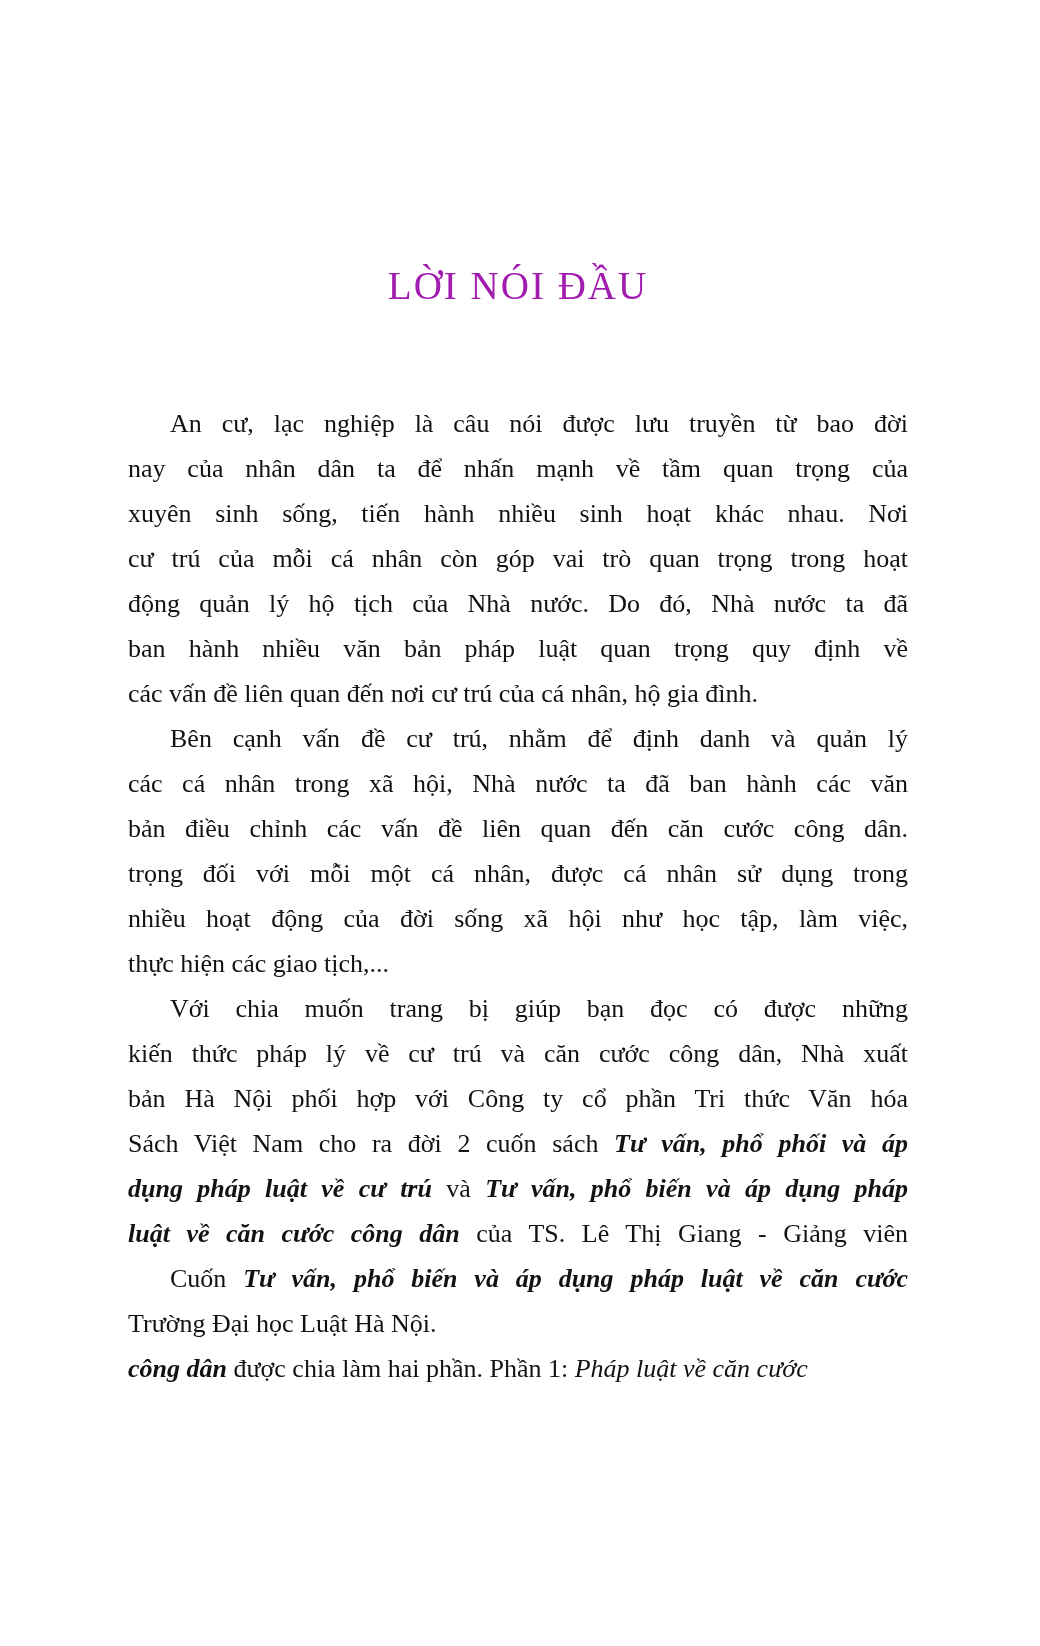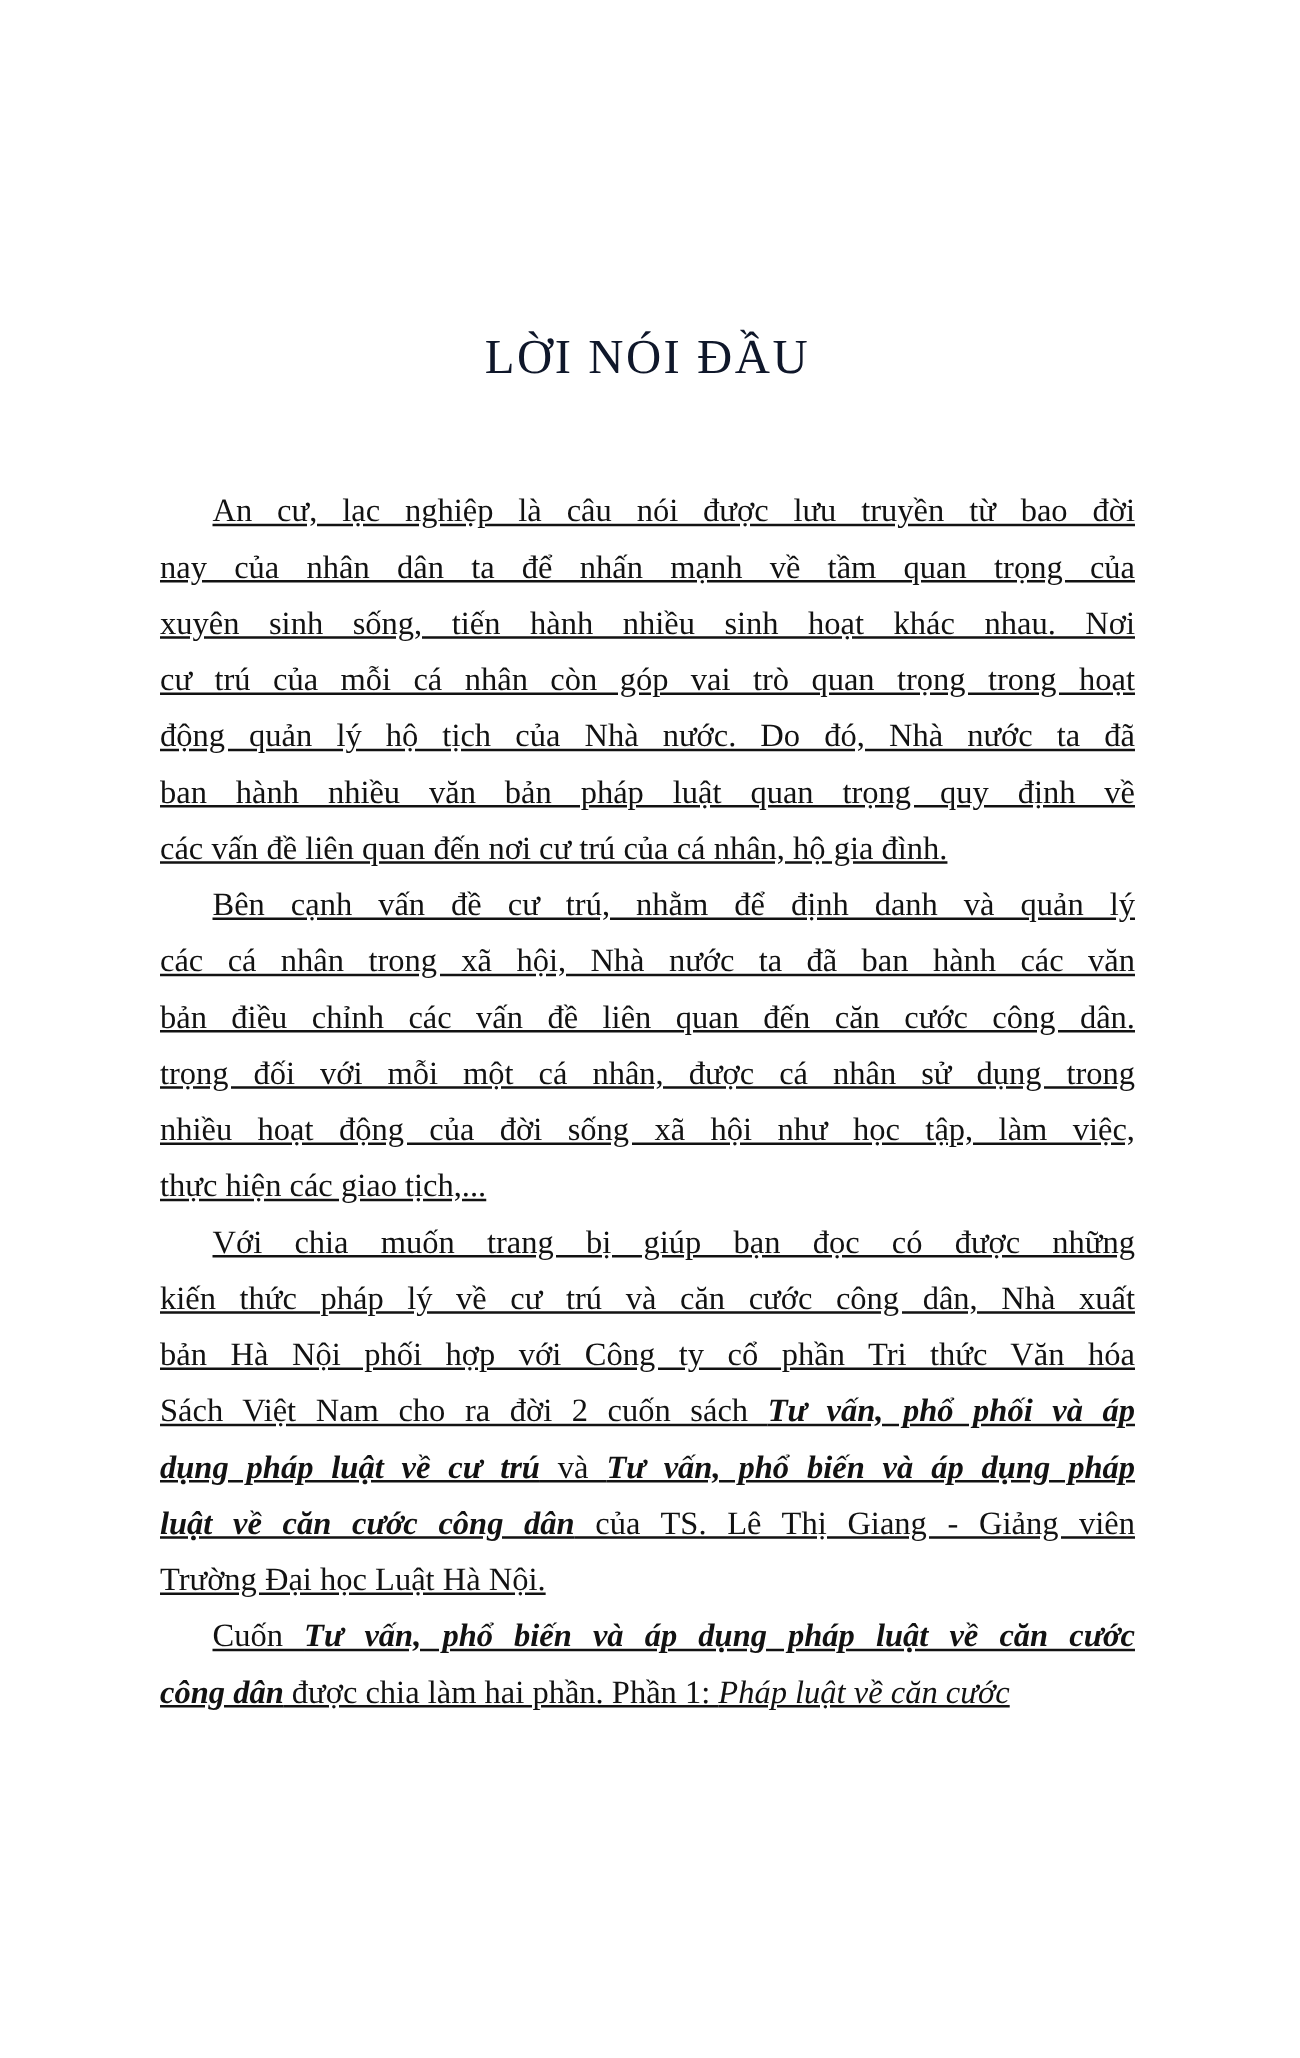--- a/index.html
+++ b/index.html
@@ -19,30 +19,29 @@
   .doc-title {
     position: absolute;
     top: 263px;
     left: 128px;
     width: 780px;
     margin: 0;
     text-align: center;
     font-size: 39px;
     font-weight: normal;
     letter-spacing: 2px;
-    color: #0f172a;
+    color: #a21caf;
   }
   .doc-body {
     position: absolute;
-    top: 386px;
+    top: 401px;
     left: 128px;
     width: 780px;
     font-size: 26px;
     color: #121212;
-    text-decoration: underline;
   }
   .line {
     height: 45px;
     line-height: 45px;
     text-align: justify;
     text-align-last: justify;
     white-space: normal;
     overflow: visible;
   }
   .line.indent { text-indent: 42px; }
@@ -69,17 +68,17 @@
       <div class="line"><span class="seg-n">bản điều chỉnh các vấn đề liên quan đến căn cước công dân.</span></div>
       <div class="line"><span class="seg-n">trọng đối với mỗi một cá nhân, được cá nhân sử dụng trong</span></div>
       <div class="line"><span class="seg-n">nhiều hoạt động của đời sống xã hội như học tập, làm việc,</span></div>
       <div class="line final"><span class="seg-n">thực hiện các giao tịch,...</span></div>
       <div class="line indent"><span class="seg-n">Với chia muốn trang bị giúp bạn đọc có được những</span></div>
       <div class="line"><span class="seg-n">kiến thức pháp lý về cư trú và căn cước công dân, Nhà xuất</span></div>
       <div class="line"><span class="seg-n">bản Hà Nội phối hợp với Công ty cổ phần Tri thức Văn hóa</span></div>
       <div class="line"><span class="seg-n">Sách Việt Nam cho ra đời 2 cuốn sách </span><span class="seg-bi">Tư vấn, phổ phối và áp</span></div>
       <div class="line"><span class="seg-bi">dụng pháp luật về cư trú</span><span class="seg-n"> và </span><span class="seg-bi">Tư vấn, phổ biến và áp dụng pháp</span></div>
       <div class="line"><span class="seg-bi">luật về căn cước công dân</span><span class="seg-n"> của TS. Lê Thị Giang - Giảng viên</span></div>
+      <div class="line indent"><span class="seg-n">Cuốn </span><span class="seg-bi">Tư vấn, phổ biến và áp dụng pháp luật về căn cước</span></div>
       <div class="line final"><span class="seg-n">Trường Đại học Luật Hà Nội.</span></div>
-      <div class="line indent"><span class="seg-n">Cuốn </span><span class="seg-bi">Tư vấn, phổ biến và áp dụng pháp luật về căn cước</span></div>
       <div class="line final"><span class="seg-bi">công dân</span><span class="seg-n"> được chia làm hai phần. Phần 1: </span><span class="seg-i">Pháp luật về căn cước</span></div>
     </div>
 </div>
 
 </body></html>

